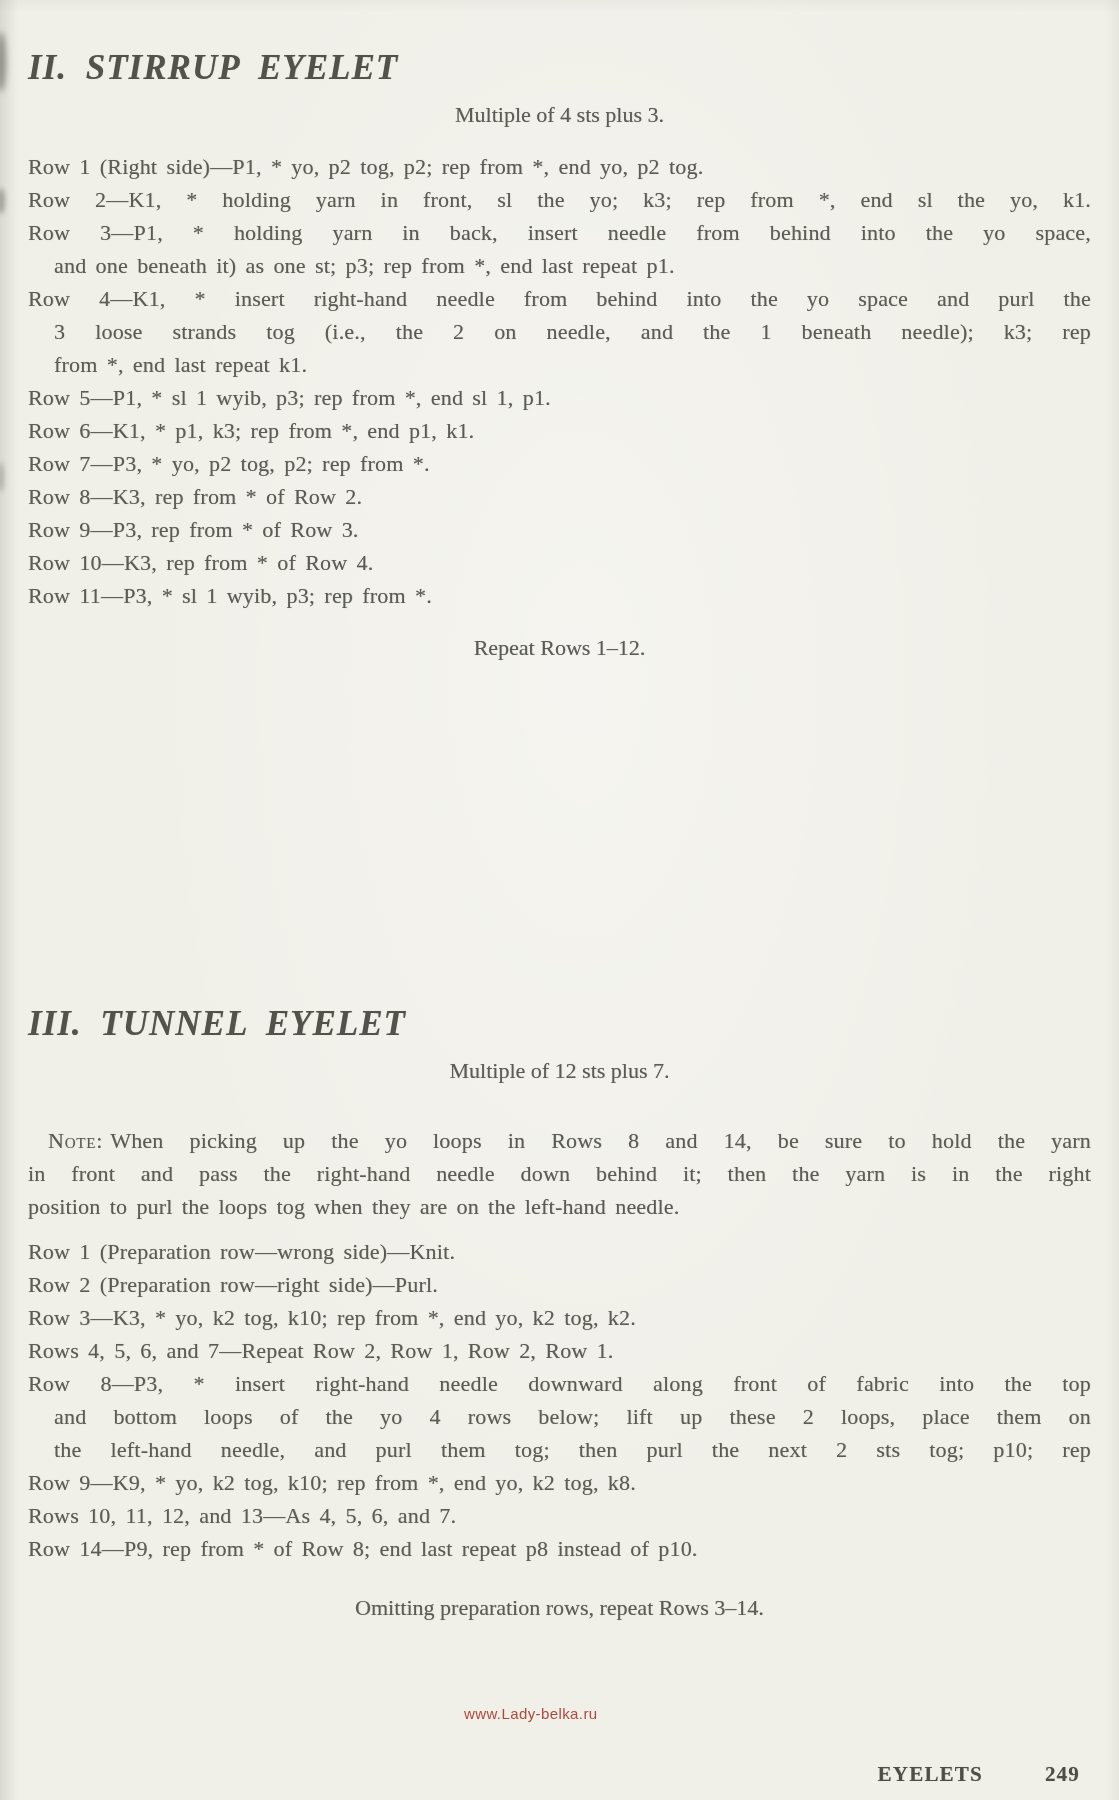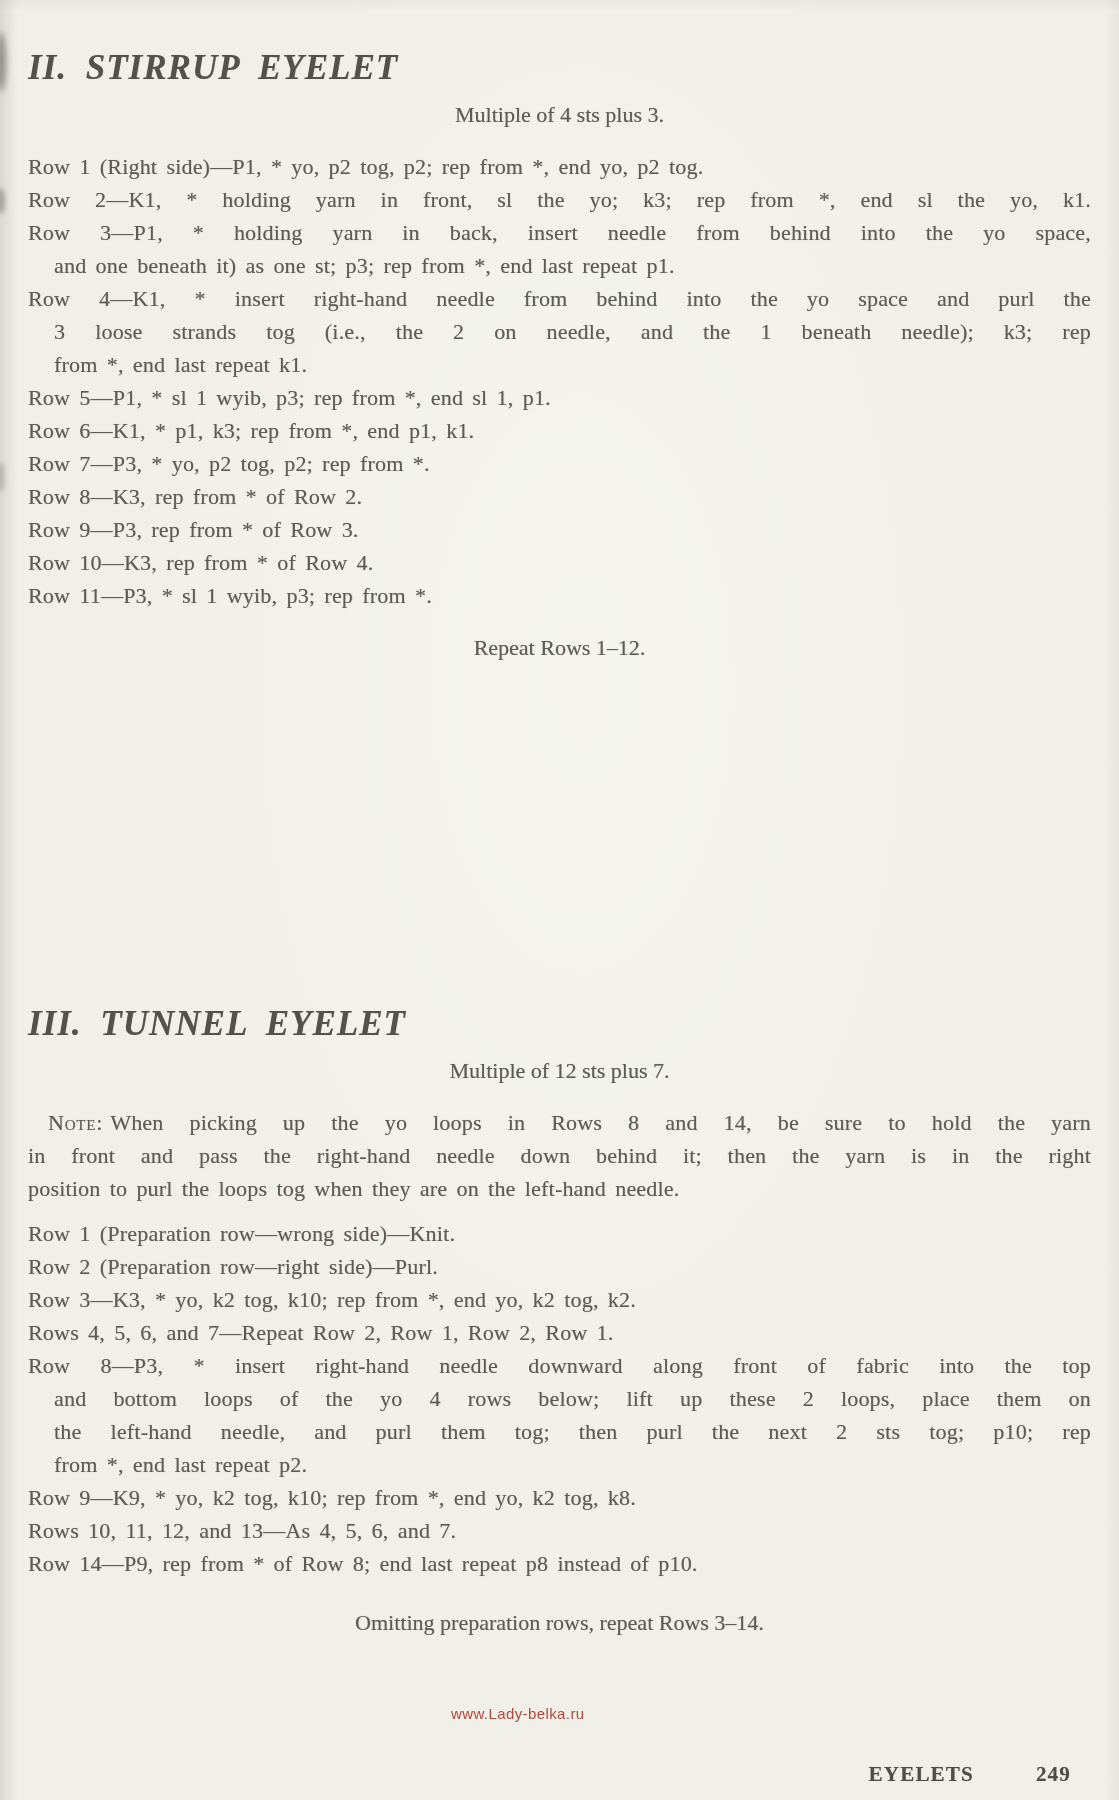--- a/index.html
+++ b/index.html
@@ -52,21 +52,21 @@
   .sec-stirrup { padding-top: 32px; }
   .sec-tunnel  { padding-top: 341px; }
 
   .multiple {
     margin: 12px 0 0 0;
     text-align: center;
     font-size: 22px;
     line-height: 30px;
   }
   .note {
-    margin-top: 20px;
+    margin-top: 38px;
     font-size: 22px;
   }
   .rows {
     margin-top: 20px;
     font-size: 22px;
   }
   .sec-tunnel .rows { margin-top: 12px; }
   .tl {
     line-height: 33px;
     letter-spacing: 0.2px;
@@ -88,32 +88,32 @@
   .center-note {
     margin: 21px 0 0 0;
     text-align: center;
     font-size: 22px;
     line-height: 30px;
   }
   .sec-tunnel .center-note { margin-top: 28px; }
 
   .watermark {
     position: absolute;
-    left: 451px;
+    left: 464px;
     top: 1705px;
     font-family: "Liberation Sans", sans-serif;
     font-size: 15px;
     letter-spacing: 0.4px;
     color: #b0493d;
     text-shadow: none;
   }
   .footer {
     position: absolute;
     top: 1762px;
-    right: 48px;
+    right: 39px;
     display: flex;
     gap: 62px;
     font-size: 21px;
     font-weight: bold;
     letter-spacing: 1.2px;
     color: #4d4e46;
   }
 </style>
 </head>
 <body>
@@ -160,21 +160,20 @@
       </div>
 
       <div class="rows">
         <div class="tl">Row 1 (Preparation row—wrong side)—Knit.</div>
         <div class="tl">Row 2 (Preparation row—right side)—Purl.</div>
         <div class="tl">Row 3—K3, * yo, k2 tog, k10; rep from *, end yo, k2 tog, k2.</div>
         <div class="tl">Rows 4, 5, 6, and 7—Repeat Row 2, Row 1, Row 2, Row 1.</div>
         <div class="tl jfull">Row 8—P3, * insert right-hand needle downward along front of fabric into the top</div>
         <div class="tl cont jfull">and bottom loops of the yo 4 rows below; lift up these 2 loops, place them on</div>
         <div class="tl cont jfull">the left-hand needle, and purl them tog; then purl the next 2 sts tog; p10; rep</div>
-        <div class="tl cont">from *, end last repeat p2.</div>
         <div class="tl">Row 9—K9, * yo, k2 tog, k10; rep from *, end yo, k2 tog, k8.</div>
         <div class="tl">Rows 10, 11, 12, and 13—As 4, 5, 6, and 7.</div>
         <div class="tl">Row 14—P9, rep from * of Row 8; end last repeat p8 instead of p10.</div>
       </div>
 
       <p class="center-note">Omitting preparation rows, repeat Rows 3–14.</p>
     </section>
 
   </div>
 

